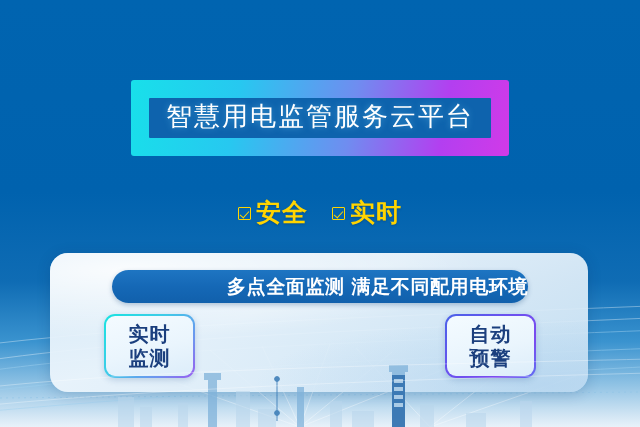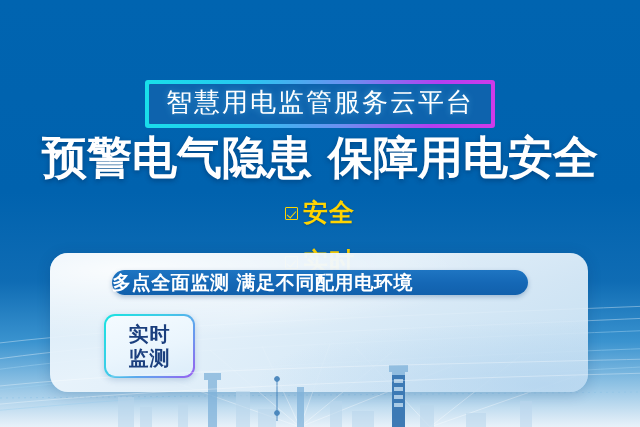--- a/index.html
+++ b/index.html
@@ -36,21 +36,21 @@
   
   .title-chip-wrap {
     position: absolute;
     left: 0; right: 0;
     top: 80px;
     display: flex;
     justify-content: center;
   }
   .title-chip {
     position: relative;
-    padding: 4px;
+    padding: 18px;
     border-radius: 3px;
     background: linear-gradient(100deg, #18e0ea 0%, #27c8f0 28%, #6f8df0 58%, #b33ff0 82%, #d13ae8 100%);
   }
   .title-chip-inner {
     background: #0e63ad;
     padding: 4px 17px 7px 17px;
     border-radius: 1px;
   }
   .title-chip-text {
     color: #ffffff;
@@ -80,21 +80,20 @@
 
   
   .check-row {
     position: absolute;
     left: 0; right: 0;
     top: 200px;
     display: flex;
     justify-content: center;
     align-items: center;
     gap: 24px;
-    flex-direction: column;
   }
   .check-item {
     display: flex;
     align-items: center;
     gap: 5px;
   }
   .check-box {
     width: 13px;
     height: 13px;
     box-sizing: border-box;
@@ -149,26 +148,26 @@
       radial-gradient(90% 80% at 92% 95%, rgba(168,205,236,0.55) 0%, rgba(255,255,255,0) 60%);
     pointer-events: none;
   }
 
   
   .pill {
     position: absolute;
     left: 112px;
     top: 270px;
     width: 416px;
-    height: 25px;
+    height: 33px;
     border-radius: 17px;
     background: linear-gradient(180deg, #1E75C2 0%, #1568B6 50%, #1160AC 100%);
     display: flex;
     align-items: center;
-    justify-content: flex-start;
+    justify-content: flex-end;
     box-shadow: 0 2px 5px rgba(10,60,120,0.28);
   }
   .pill-text {
     color: #ffffff;
     font-size: 19px;
     font-weight: bold;
     letter-spacing: 0.6px;
     line-height: 1;
     white-space: nowrap;
   }
@@ -257,23 +256,20 @@
   </svg>
 
   <div class="title-chip-wrap">
     <div class="title-chip">
       <div class="title-chip-inner">
         <div class="title-chip-text">智慧用电监管服务云平台</div>
       </div>
     </div>
   </div>
 
-  <div class="headline">
-    <span>预警电气隐患</span><span class="gap"></span><span>保障用电安全</span>
-  </div>
 
   <div class="check-row">
     <div class="check-item">
       <span class="check-box"></span>
       <span class="check-label">安全</span>
     </div>
     <div class="check-item">
       <span class="check-box"></span>
       <span class="check-label">实时</span>
     </div>
@@ -287,20 +283,26 @@
     <div class="pill-text">
       <span>多点全面监测</span><span class="gap"></span><span>满足不同配用电环境</span>
     </div>
   </div>
 
   <div class="cards">
     <div class="card card-c0">
       <div class="card-inner">
         <div class="card-line">实时</div>
         <div class="card-line">监测</div>
+      </div>
+    </div>
+    <div class="card card-c2">
+      <div class="card-inner">
+        <div class="card-line">自动</div>
+        <div class="card-line">预警</div>
       </div>
     </div>
   </div>
 
   <svg class="skyline" viewBox="0 0 640 70" preserveAspectRatio="none">
     <g fill="#b9d6ec" opacity="0.55">
       <rect x="118" y="40" width="16" height="30"></rect>
       <rect x="140" y="50" width="12" height="20"></rect>
       <rect x="178" y="46" width="10" height="24"></rect>
       <rect x="236" y="34" width="14" height="36"></rect>

